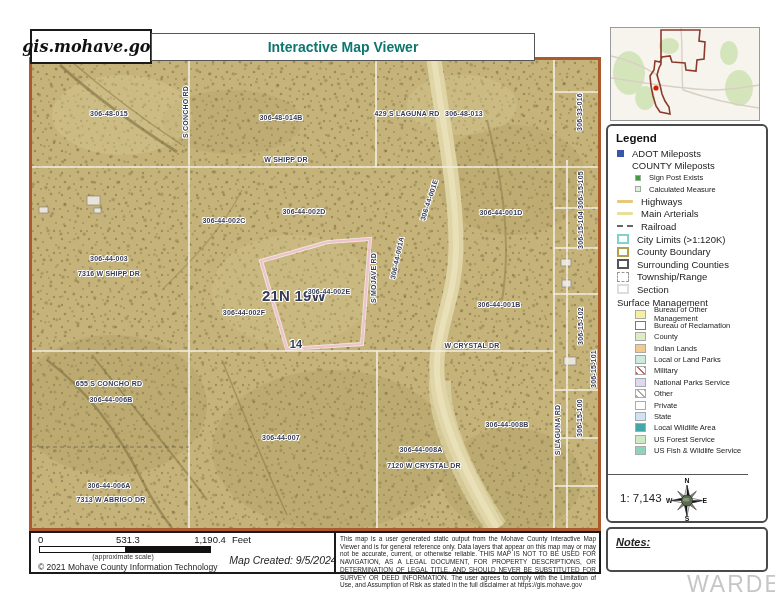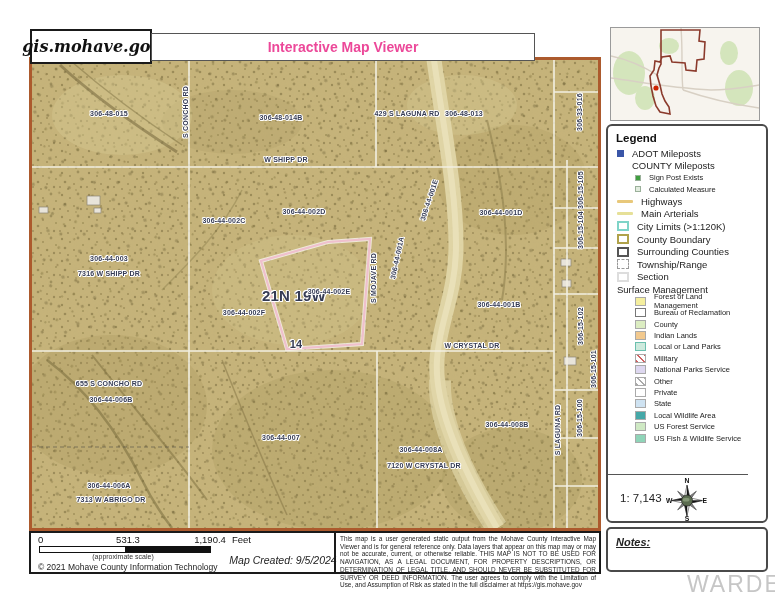--- a/index.html
+++ b/index.html
@@ -4,21 +4,21 @@
 <style>
   html,body{margin:0;padding:0;}
   body{width:775px;height:599px;background:#fff;position:relative;overflow:hidden;
        font-family:"Liberation Sans",sans-serif;}
   
   .hdr-left{position:absolute;left:30px;top:29px;width:118px;height:31px;background:#fff;
     border:2px solid #1a1a1a;display:flex;align-items:center;justify-content:center;z-index:6;}
   .hdr-left span{font-family:"DejaVu Serif",serif;font-style:italic;font-weight:bold;font-size:16px;color:#111;}
   .hdr-center{position:absolute;left:151px;top:33px;width:382px;height:26px;background:#fff;
     border:1.5px solid #555;display:flex;align-items:center;justify-content:center;z-index:6;}
-  .hdr-center span{font-weight:bold;font-size:14px;color:#ec4899;}
+  .hdr-center span{font-weight:bold;font-size:14px;color:#0f766e;}
   
   .map-frame{position:absolute;left:29px;top:57px;width:566px;height:468px;border:3px solid #ac5a2d;
     overflow:hidden;background:#c7b47a;}
   .map-labels{position:absolute;left:0;top:0;width:566px;height:468px;pointer-events:none;}
   .mlb{position:absolute;font-size:7px;font-weight:bold;color:#353b54;white-space:nowrap;letter-spacing:.2px;
     text-shadow:-1px 0 0 #fff,1px 0 0 #fff,0 -1px 0 #fff,0 1px 0 #fff,1px 1px 0 #fff,-1px -1px 0 #fff;}
   
   .overview{position:absolute;left:610px;top:27px;width:148px;height:92px;border:1.5px solid #9a9a9a;background:#f7f4ee;}
   
   .legend{position:absolute;left:606px;top:124px;width:162px;height:399px;border:2px solid #4a4a4a;
@@ -244,20 +244,24 @@
       </div>
       <div class="lg-row">
         <span class="sw line" style="background: rgb(232, 200, 122);"></span>
         <span class="lg-txt">Highways</span>
       </div>
       <div class="lg-row">
         <span class="sw line" style="background: rgb(230, 224, 152);"></span>
         <span class="lg-txt">Main Arterials</span>
       </div>
       <div class="lg-row">
+        <span class="sw rail"></span>
+        <span class="lg-txt">Railroad</span>
+      </div>
+      <div class="lg-row">
         <span class="sw box" style="background: rgb(255, 255, 255); border-color: rgb(127, 212, 200);"></span>
         <span class="lg-txt">City Limits (&gt;1:120K)</span>
       </div>
       <div class="lg-row">
         <span class="sw box" style="background: rgb(255, 255, 255); border-color: rgb(176, 162, 74);"></span>
         <span class="lg-txt">County Boundary</span>
       </div>
       <div class="lg-row">
         <span class="sw box" style="background: rgb(255, 255, 255); border-color: rgb(85, 85, 85);"></span>
         <span class="lg-txt">Surrounding Counties</span>
@@ -266,21 +270,21 @@
         <span class="sw box-dash"></span>
         <span class="lg-txt">Township/Range</span>
       </div>
       <div class="lg-row">
         <span class="sw box" style="background: rgb(255, 255, 255); border-color: rgb(221, 221, 221);"></span>
         <span class="lg-txt">Section</span>
       </div>
       <div class="lg-row sm-title">Surface Management</div>
       <div class="lg-row ind">
         <span class="sw fill" style="background: rgb(245, 239, 158);"></span>
-        <span class="lg-txt">Forest of Land Management</span>
+        <span class="lg-txt">Bureau of Other Management</span>
       </div>
       <div class="lg-row ind">
         <span class="sw fill" style="background: rgb(255, 255, 255); border-color: rgb(119, 119, 119);"></span>
         <span class="lg-txt">Bureau of Reclamation</span>
       </div>
       <div class="lg-row ind">
         <span class="sw fill" style="background: rgb(220, 237, 194);"></span>
         <span class="lg-txt">County</span>
       </div>
       <div class="lg-row ind">

